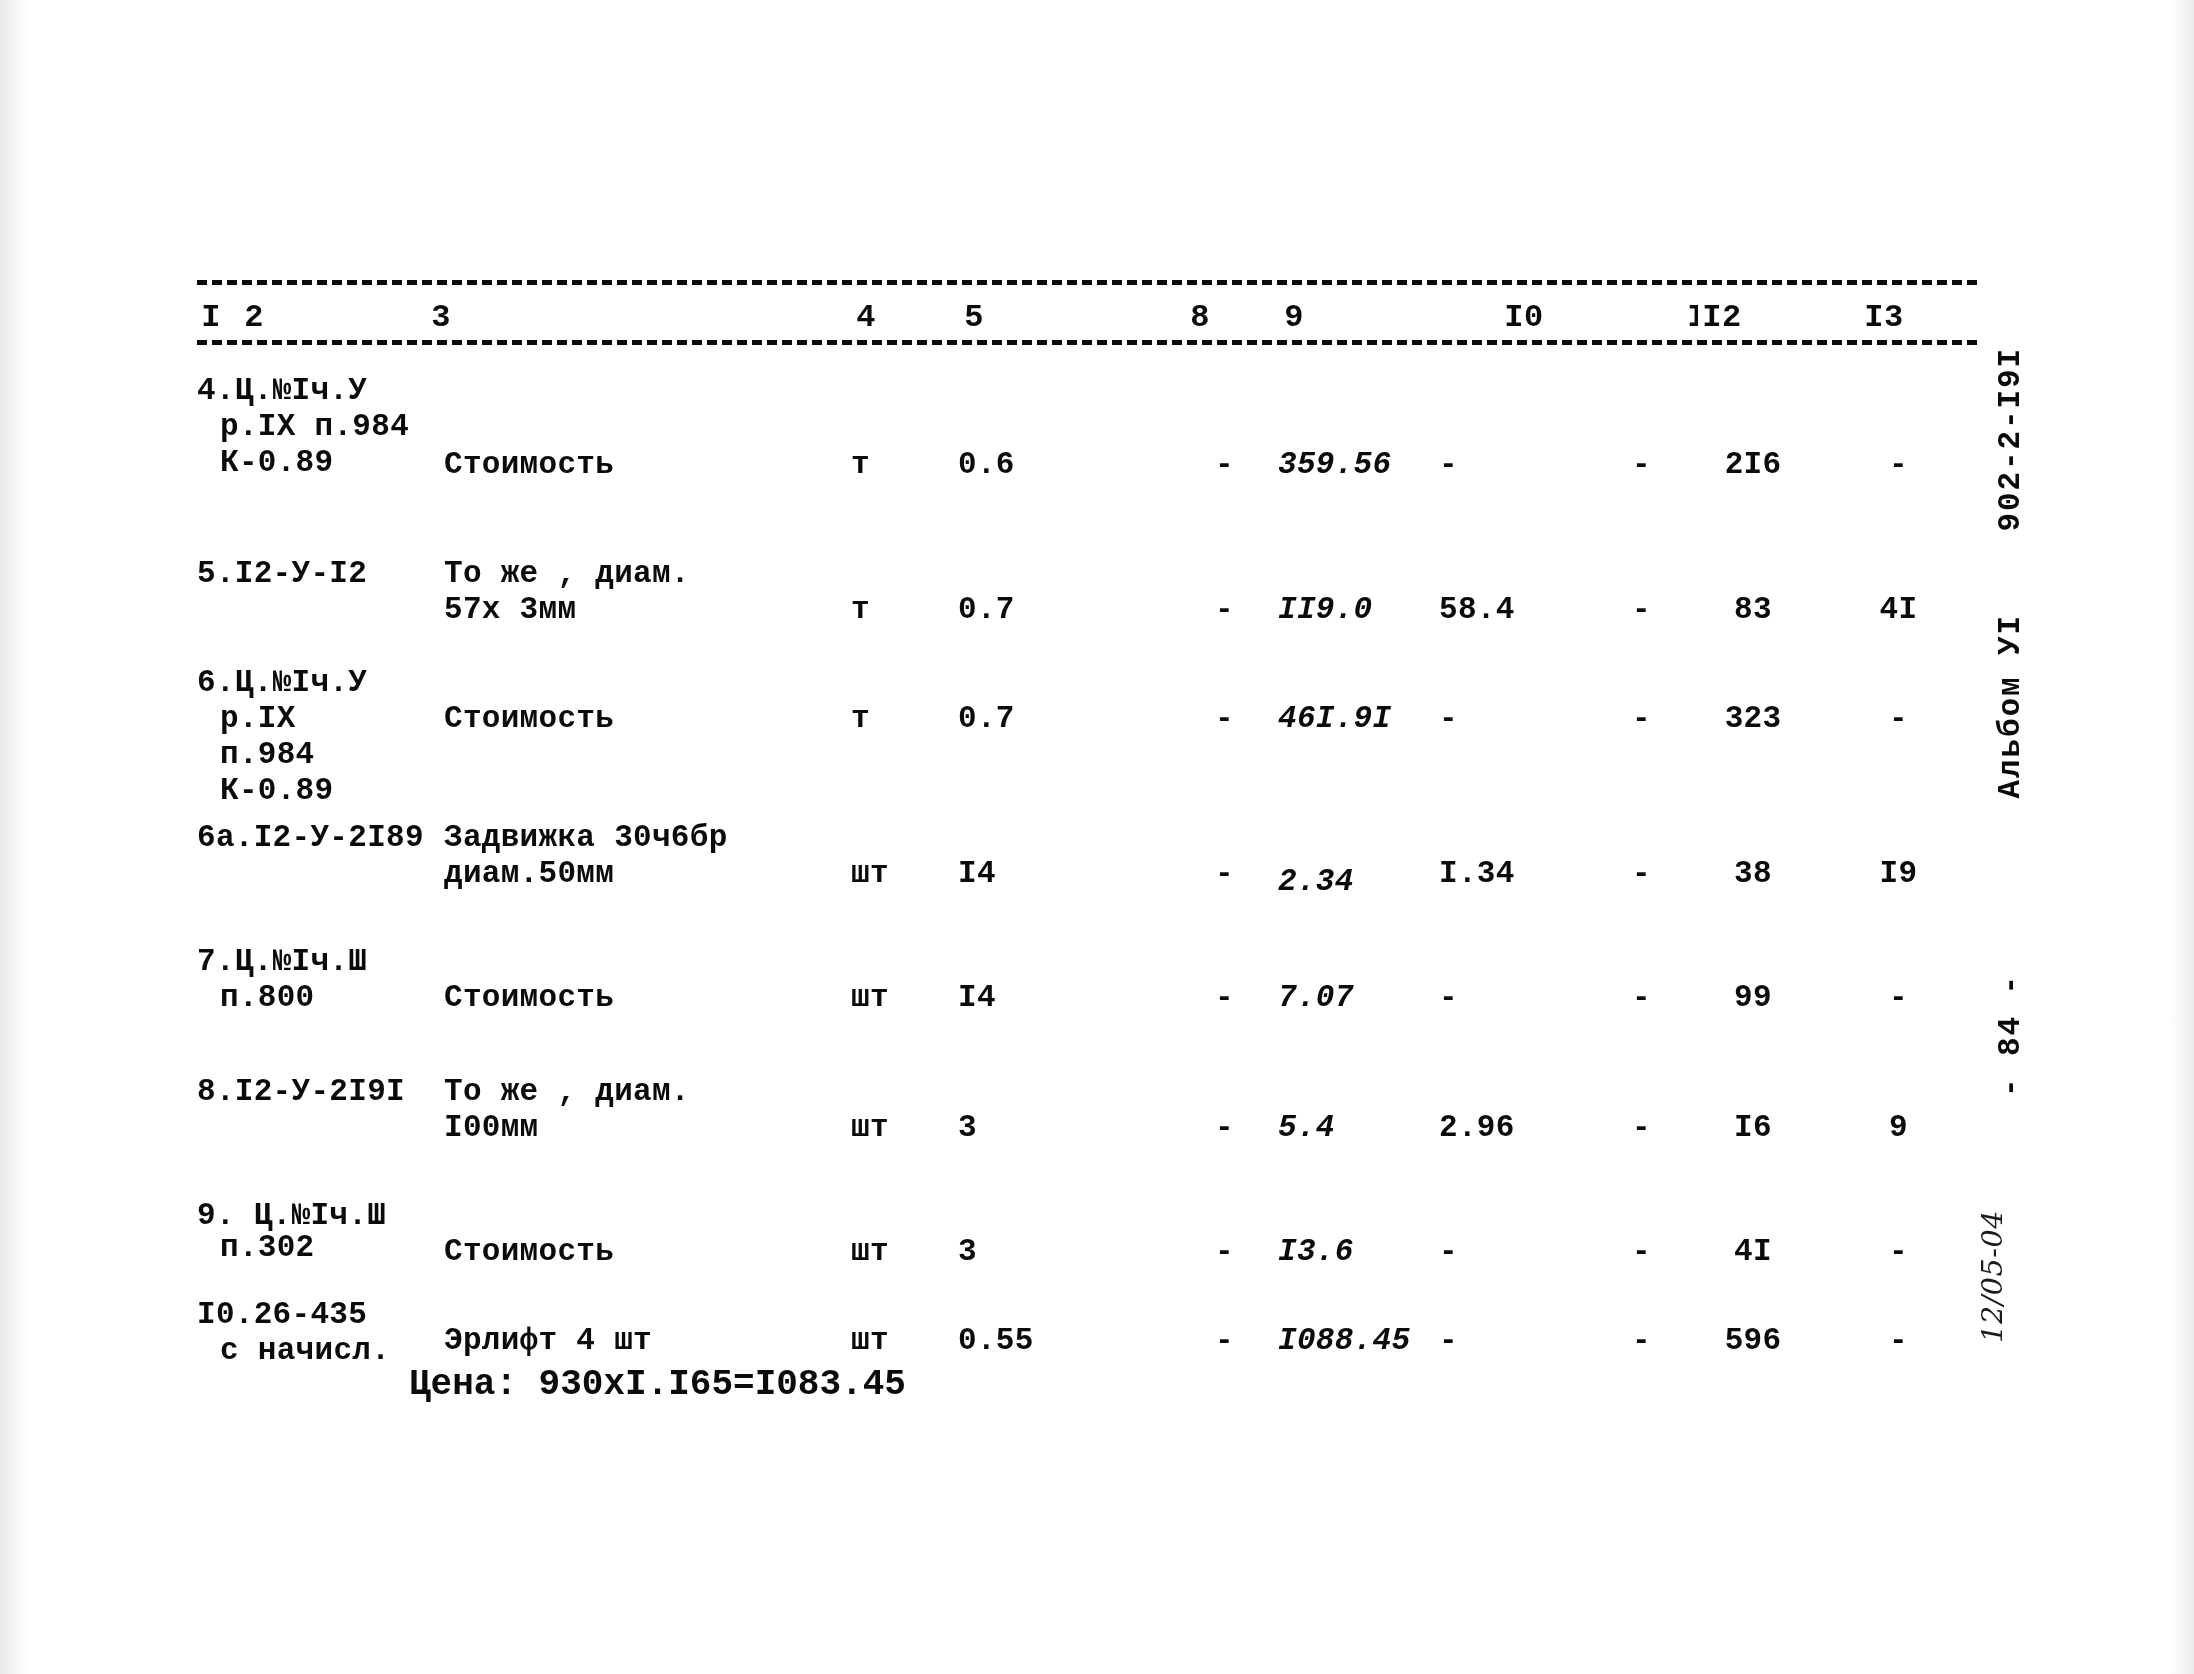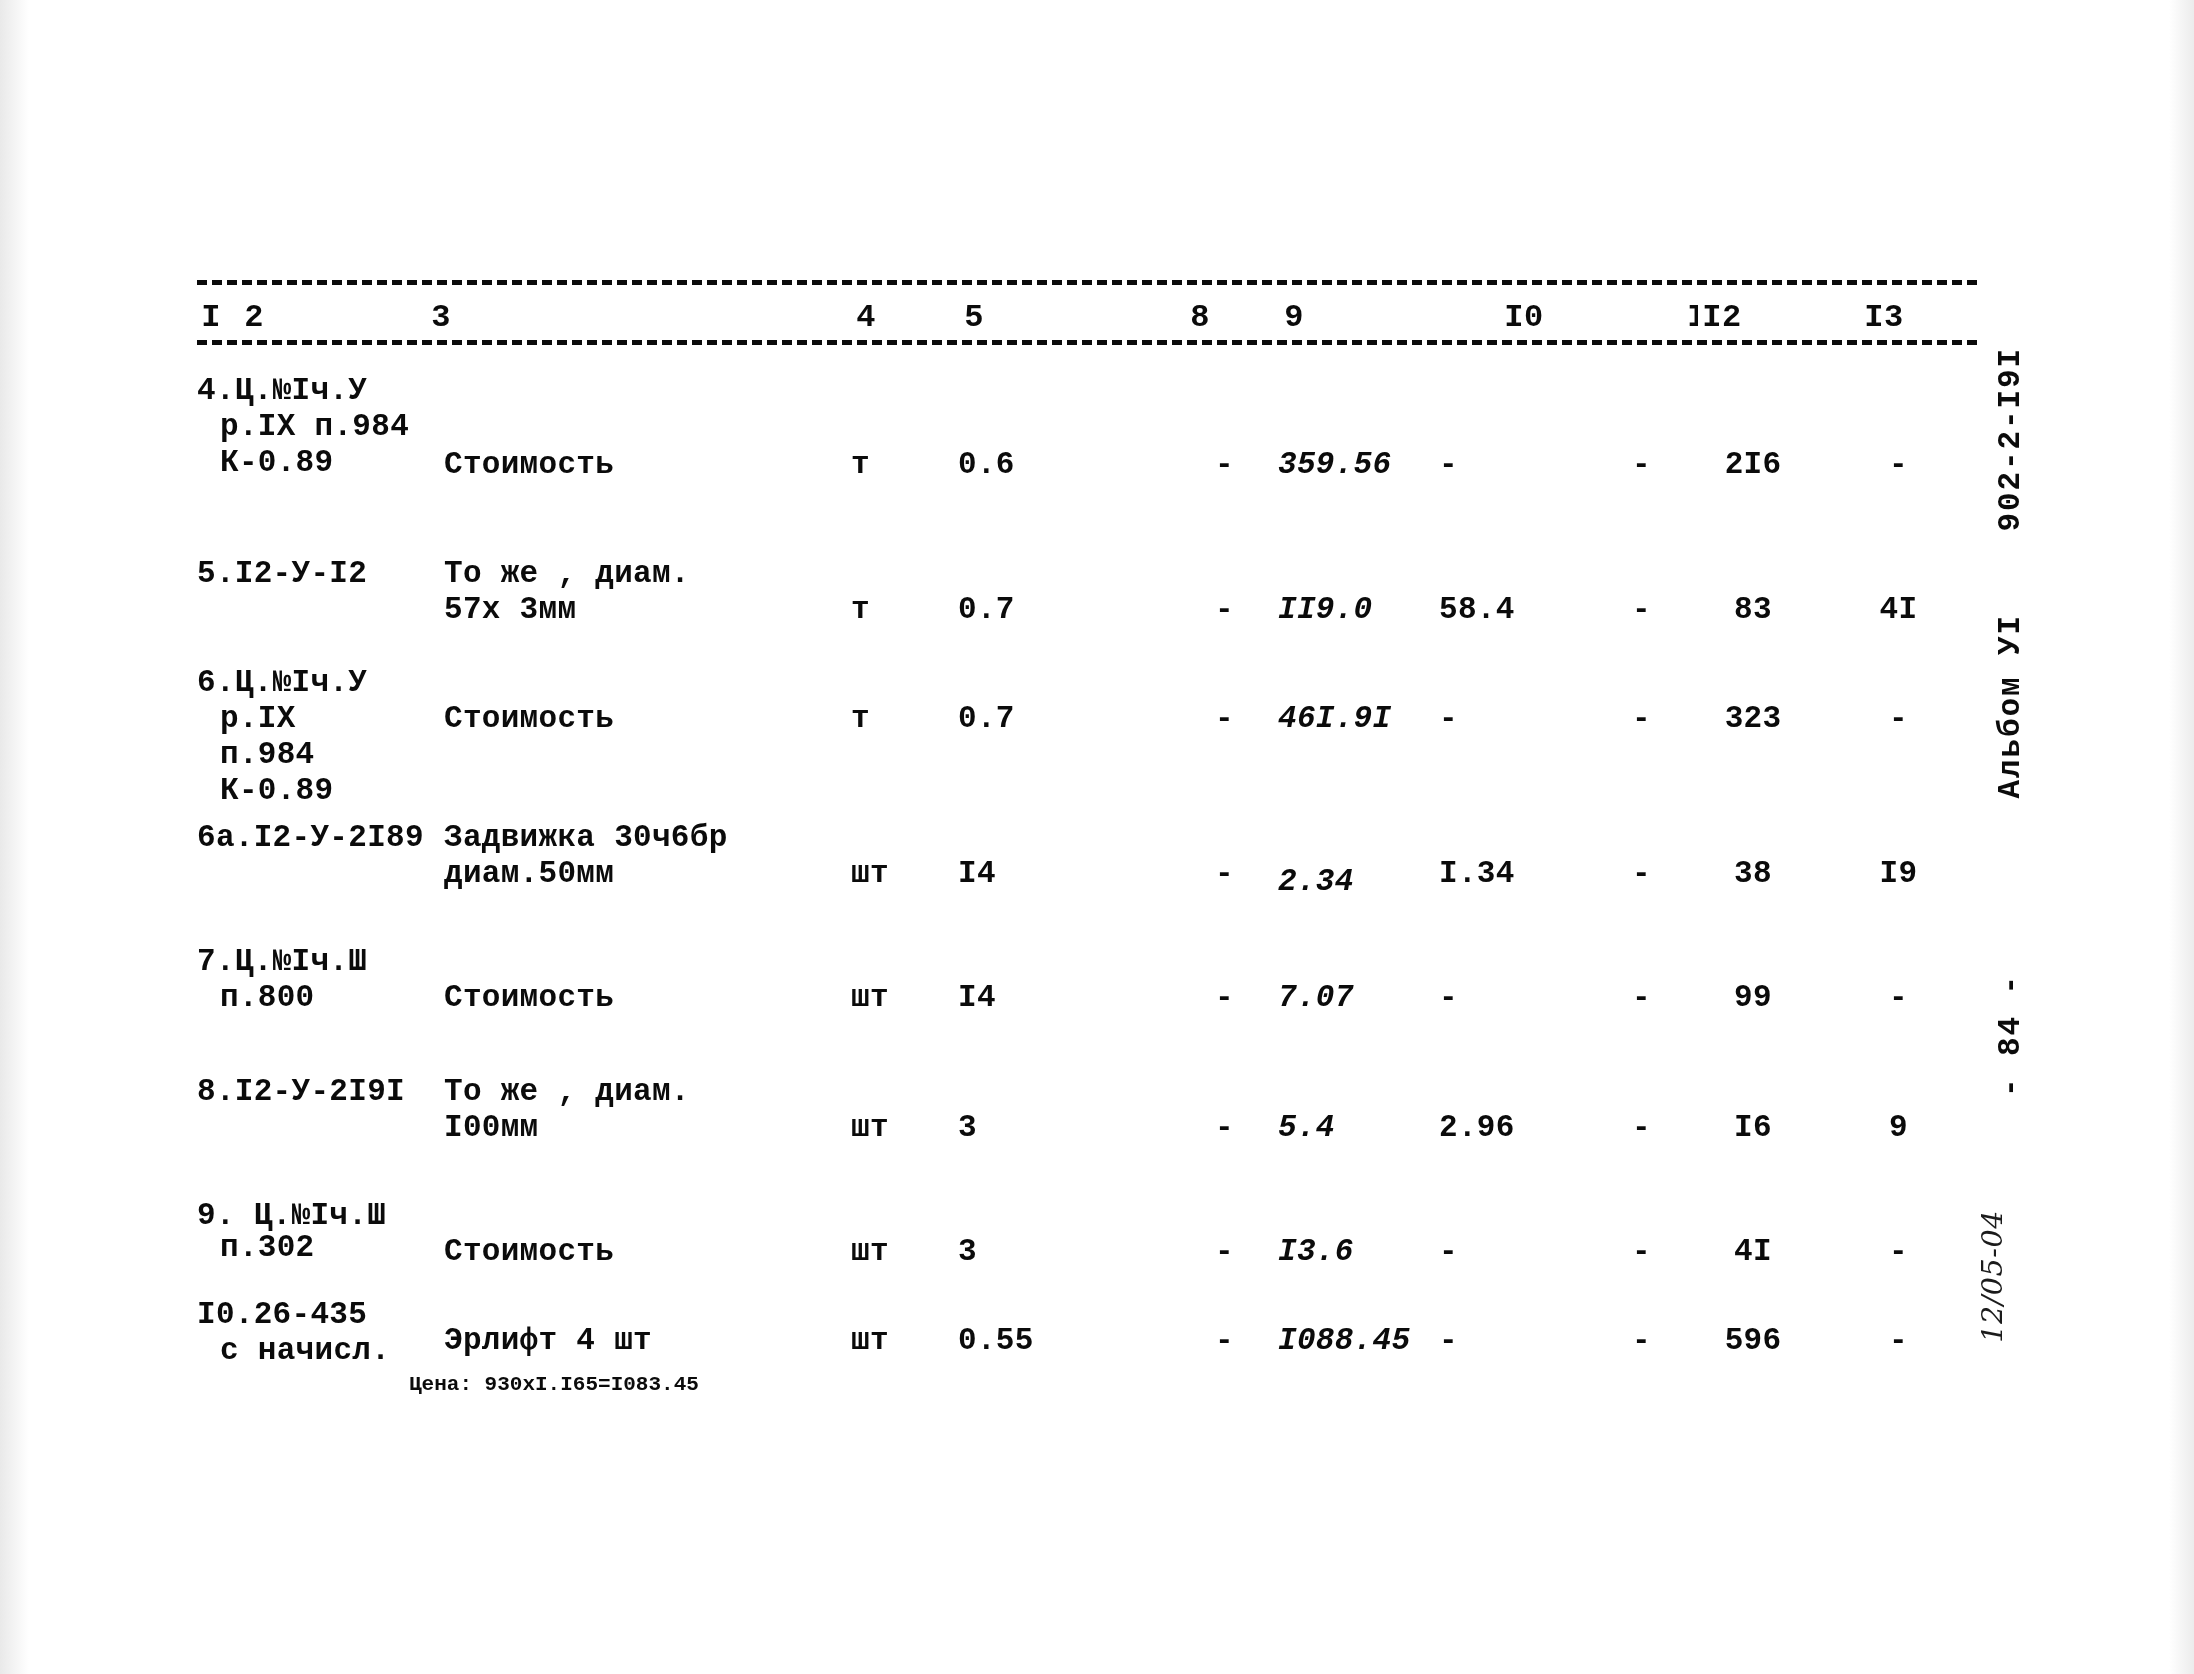--- a/index.html
+++ b/index.html
@@ -98,21 +98,21 @@
   .cell.c8     { left: 1184px; width: 81px; text-align: center; }
   .cell.c9     { left: 1278px; width: 186px; text-align: left; font-style: italic; }
   .cell.c10    { left: 1439px; width: 161px; text-align: left; }
   .cell.c11    { left: 1601px; width: 81px; text-align: center; }
   .cell.c12    { left: 1697px; width: 112px; text-align: center; }
   .cell.c13    { left: 1849px; width: 99px; text-align: center; }
 
   .note-line {
     position: absolute;
     left: 409px;
-    font-size: 21px;
+    font-size: 36px;
     font-weight: 700;
     line-height: 37px;
     white-space: pre;
   }
 
   
   #margin-vertical {
     position: absolute;
     left: 1970px;
     top: 347px;

